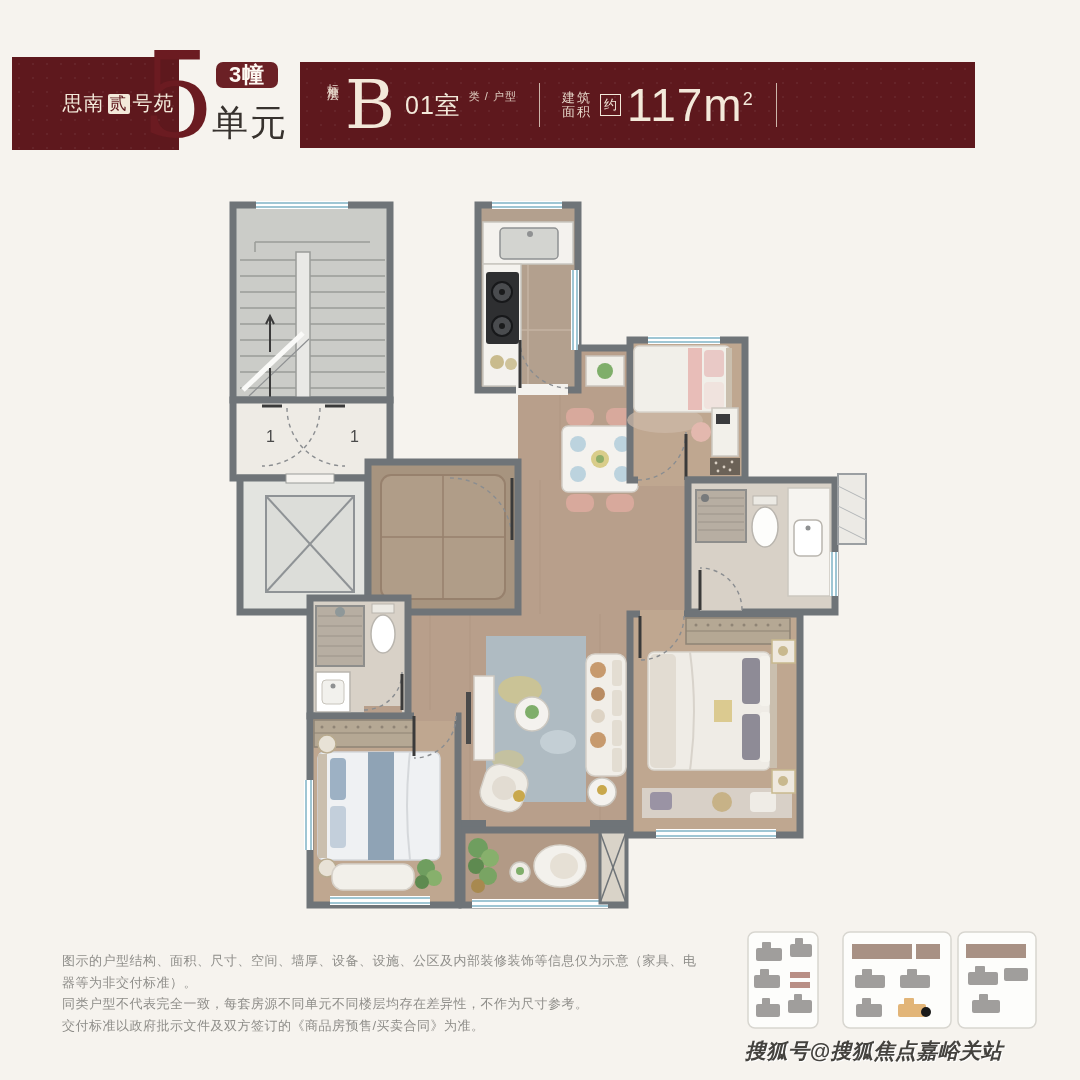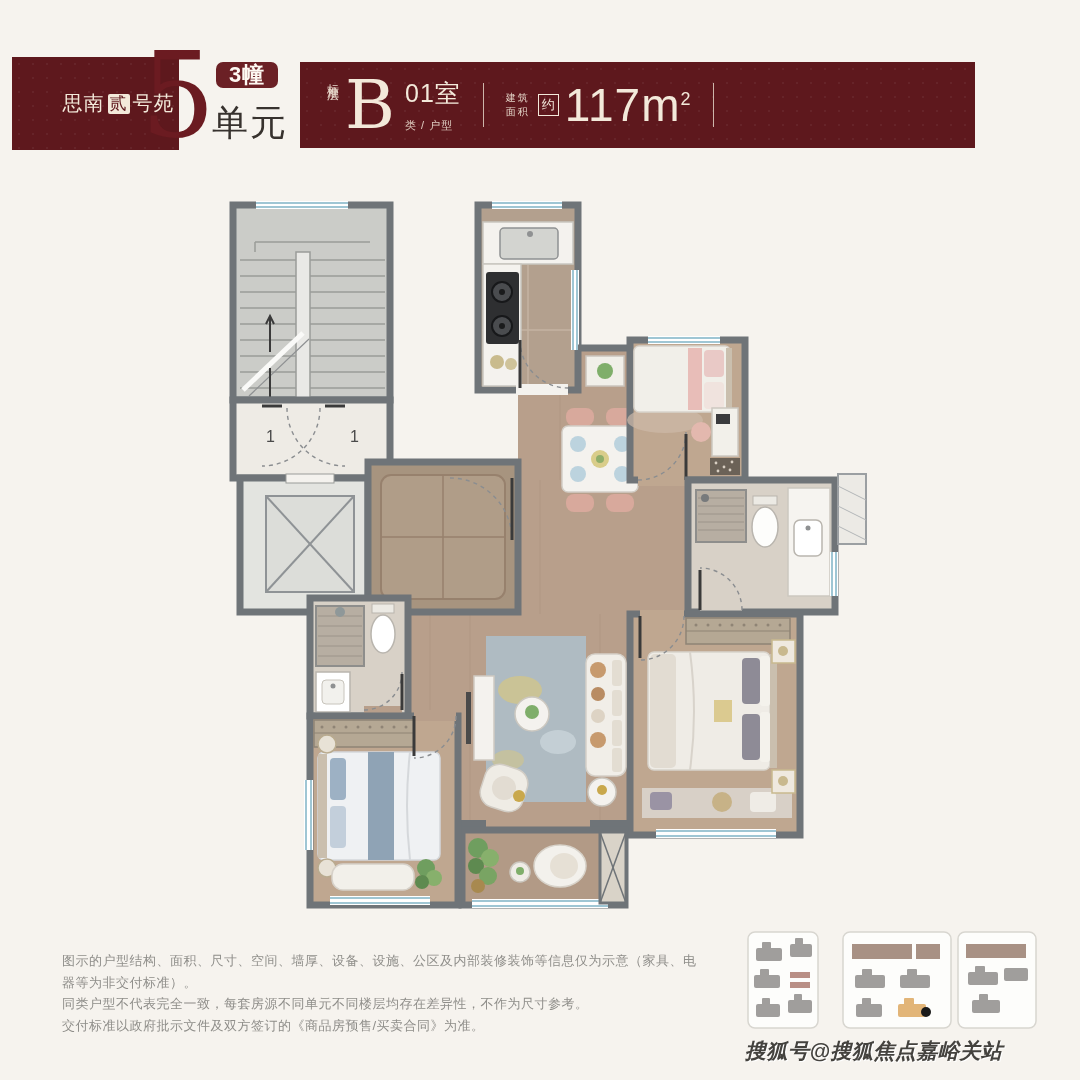--- a/index.html
+++ b/index.html
@@ -40,25 +40,25 @@
     position:absolute;left:300px;top:62px;width:675px;height:86px;
     background:#5e181d;
     background-image:radial-gradient(rgba(255,255,255,.05) 1.2px,transparent 1.3px);
     background-size:14px 14px;
     color:#f3e9da;display:flex;align-items:center;
   }
   .banner .vlabel{writing-mode:vertical-rl;font-size:12px;letter-spacing:3px;
     margin-left:24px;height:62px;opacity:.92;}
   .banner .big-b{font-family:"DejaVu Serif","Liberation Serif",serif;
     font-size:68px;line-height:68px;margin:0 10px 0 4px;}
-  .banner .type-col{display:flex;flex-direction:column;justify-content:center;gap:8px;}
+  .banner .type-col{display:flex;justify-content:center;gap:8px;}
   .banner .room-no{font-size:25px;letter-spacing:1px;}
   .banner .type-sub{font-size:11px;opacity:.85;letter-spacing:1px;}
   .banner .divider{width:1px;height:44px;background:rgba(243,233,218,.75);margin:0 22px;}
-  .banner .area-lab{font-size:10px;line-height:14px;letter-spacing:2px;opacity:.9;font-family:Liberation Serif, serif;}
+  .banner .area-lab{font-size:13px;line-height:14px;letter-spacing:2px;opacity:.9;font-family:Liberation Serif, serif;}
   .banner .approx{border:1px solid #f3e9da;font-size:13px;padding:1px 3px;margin:0 6px 0 8px;}
   .banner .area-val{font-size:46px;letter-spacing:1px;}
   .banner .area-val sup{font-size:18px;}
   .banner .layout-txt{font-size:29px;letter-spacing:6px;}
   
   svg.plan{position:absolute;left:0;top:0;}
   
   .disclaimer{
     position:absolute;left:62px;top:950px;width:640px;
     color:#8f8e8a;font-size:13px;line-height:21.5px;letter-spacing:.5px;

